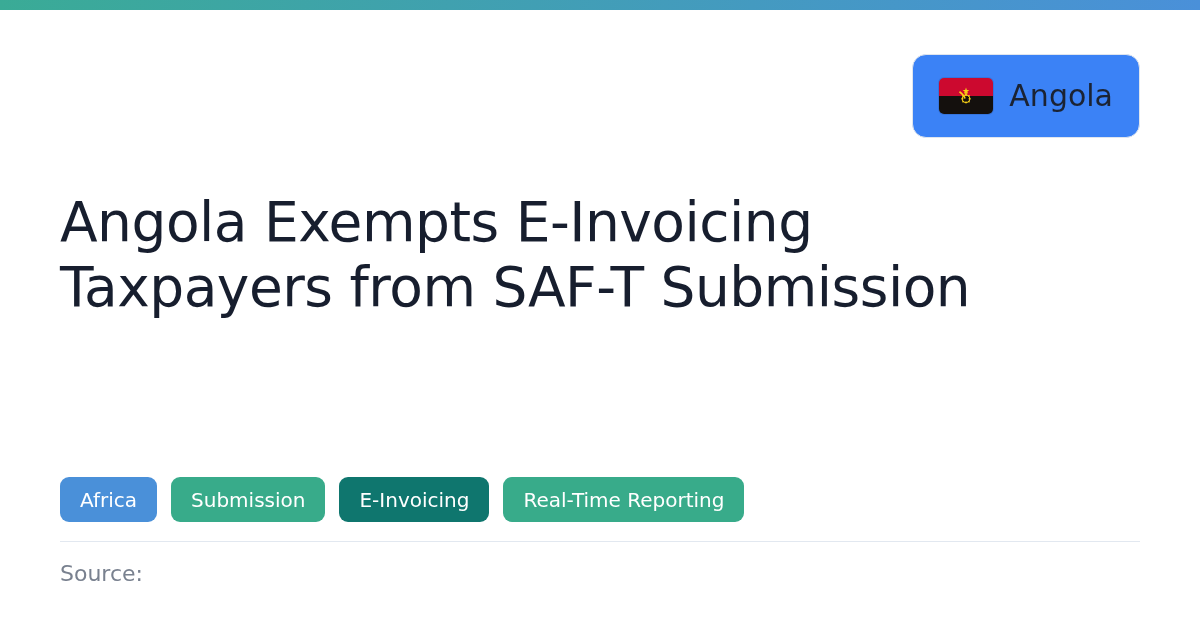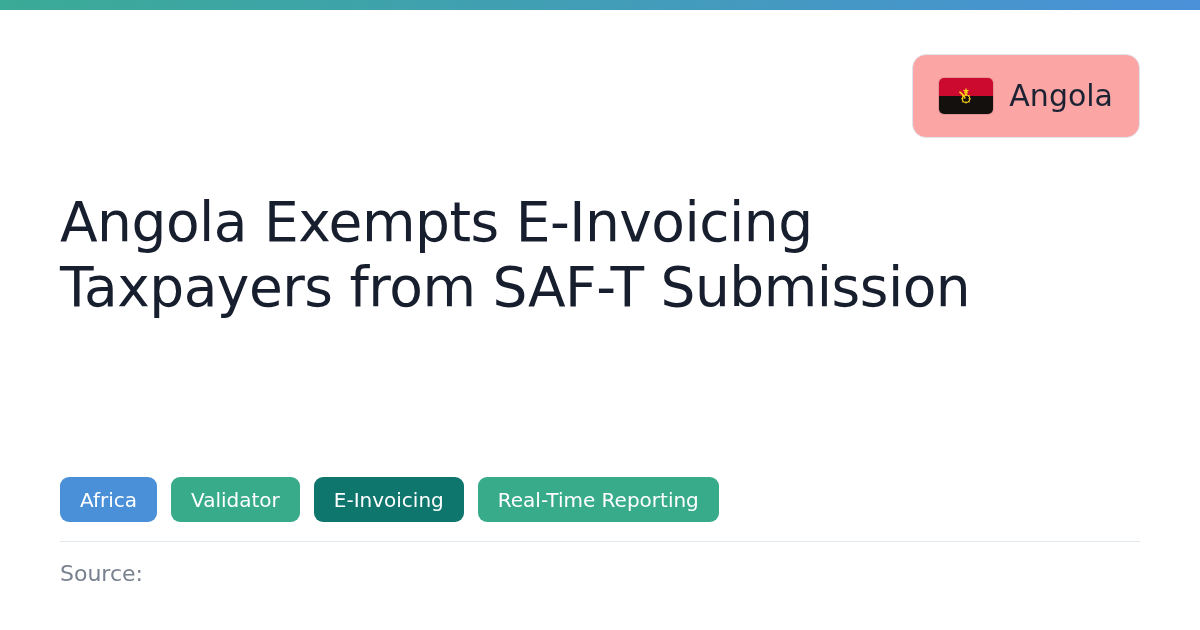--- a/index.html
+++ b/index.html
@@ -133,21 +133,21 @@
     line-height: 1.2;
   }
 </style>
 </head>
 <body>
 
 <div class="card">
 
   <div class="accent-bar" style="background: linear-gradient(90deg, rgb(58, 171, 150) 0%, rgb(74, 144, 217) 100%);"></div>
 
-  <div class="country-badge" style="background: #fca5a5; border-color: rgb(223, 229, 238);">
+  <div class="country-badge" style="background: #3b82f6; border-color: rgb(223, 229, 238);">
     <span class="flag">
       <svg width="54" height="36" viewBox="0 0 54 36" xmlns="http://www.w3.org/2000/svg" aria-hidden="true">
         <rect x="0" y="0" width="54" height="18" fill="#cc092f"></rect>
         <rect x="0" y="18" width="54" height="18" fill="#14100d"></rect>
         <g fill="#f7d116" transform="translate(27,18) scale(0.92)">
           <path d="M0,-9.6 L1.5,-5.4 L5.9,-5.4 L2.4,-2.8 L3.7,1.4 L0,-1.1 L-3.7,1.4 L-2.4,-2.8 L-5.9,-5.4 L-1.5,-5.4 Z" transform="translate(0,-3.2) scale(0.62)"></path>
           <path d="M-0.9,-6.2 h1.8 v5.0 h-1.8 z"></path>
           <g stroke="#f7d116" stroke-width="1.25" fill="none">
             <circle cx="0" cy="3.0" r="4.1"></circle>
           </g>
@@ -170,21 +170,21 @@
 
   <div class="content">
     <h1 class="headline" style="color: rgb(23, 30, 46);">Angola Exempts E-Invoicing Taxpayers from SAF-T Submission</h1>
   </div>
 
   <div class="tag-row">
     <span class="tag" style="background: rgb(74, 144, 217);">
       <span>Africa</span>
     </span>
     <span class="tag" style="background: rgb(56, 171, 138);">
-      <span>Validator</span>
+      <span>Submission</span>
     </span>
     <span class="tag" style="background: #0f766e;">
       <span>E-Invoicing</span>
     </span>
     <span class="tag" style="background: rgb(56, 171, 138);">
       <span>Real-Time Reporting</span>
     </span>
   </div>
 
   <div class="divider"></div>

